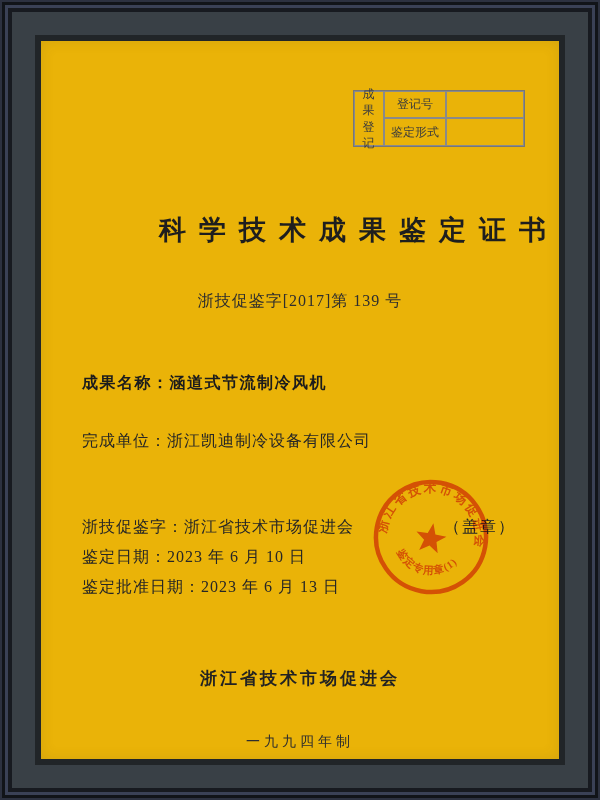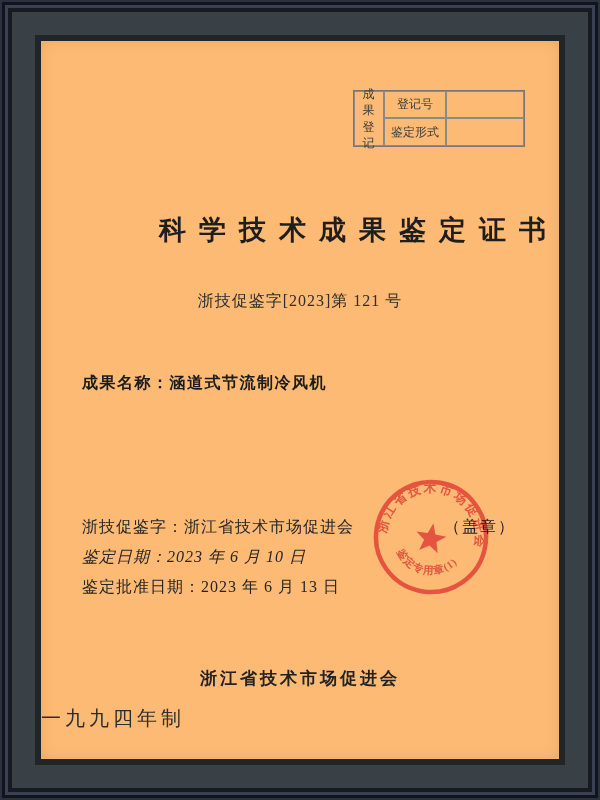--- a/index.html
+++ b/index.html
@@ -14,21 +14,21 @@
   .f1{position:absolute;inset:0;border:2px solid #2c3140;}
   .f2{position:absolute;inset:0;border:3px solid #111419;}
   .f3{position:absolute;inset:0;border:3px solid #3a4156;}
   .f4{position:absolute;inset:0;border:4px solid #171a20;}
   .f5{position:absolute;inset:0;border:23px solid #394046;
       box-shadow:inset 0 0 6px rgba(0,0,0,.45);}
   .f6{position:absolute;inset:0;border:6px solid #212528;}
   
   .page{
     position:absolute;inset:0;
-    background:#fdba74;
+    background:#eab308;
     box-shadow:inset 0 0 14px rgba(60,60,60,.12);
     color:#2b2b2b;
     padding-left:20px;
   }
   
   .reg-table{
     position:absolute;left:312px;top:49px;
     display:grid;
     grid-template-columns:30px 62px 78px;
     grid-template-rows:27px 28px;
@@ -56,30 +56,30 @@
   
   .field{
     position:absolute;left:41px;font-size:16px;color:#262626;
     white-space:nowrap;letter-spacing:1px;
   }
   .field.bold-line{
     font-family:"Liberation Sans","DejaVu Sans",sans-serif;
     font-weight:700;color:#1c1c1c;letter-spacing:1.5px;
   }
   .fy1{top:332px;} .fy2{top:390px;} .fy3{top:446px;}
-  .fy4{top:476px;} .fy5{top:506px;font-style:italic;} .fy6{top:536px;}
+  .fy4{top:476px;} .fy5{top:506px;} .fy6{top:536px;}
   .seal-note{position:absolute;left:362px;top:0;letter-spacing:2px;}
   
   .footer-org{
     position:absolute;left:0;top:626px;width:100%;text-align:center;
     font-size:17px;font-weight:bold;color:#222;letter-spacing:3px;
   }
   .footer-made{
-    position:absolute;left:0;top:664px;width:100%;text-align:left;
-    font-size:20px;color:#2e2e2e;letter-spacing:4px;
+    position:absolute;left:0;top:692px;width:100%;text-align:center;
+    font-size:14px;color:#2e2e2e;letter-spacing:4px;
   }
   
   .seal{
     position:absolute;left:330px;top:436px;width:120px;height:120px;
     mix-blend-mode:multiply;opacity:.88;
     transform:rotate(10deg);
   }
 </style>
 </head>
 <body>
@@ -95,24 +95,27 @@
 
     <div class="reg-table">
       <div class="cell rowhead">成果登记</div>
       <div class="cell">登记号</div>
       <div class="cell"></div>
       <div class="cell">鉴定形式</div>
       <div class="cell"></div>
     </div>
 
     <div class="title">科学技术成果鉴定证书</div>
-    <div class="doc-number">浙技促鉴字[2023]第 121 号</div>
+    <div class="doc-number">浙技促鉴字[2017]第 139 号</div>
 
     <div class="field bold-line fy1">
       <span>成果名称：</span><span>涵道式节流制冷风机</span>
+    </div>
+    <div class="field fy2">
+      <span>完成单位：</span><span>浙江凯迪制冷设备有限公司</span>
     </div>
     <div class="field fy4">
       <span>浙技促鉴字：</span><span>浙江省技术市场促进会</span>
       <span class="seal-note">（盖章）</span>
     </div>
     <div class="field fy5">
       <span>鉴定日期：</span><span>2023 年 6 月 10 日</span>
     </div>
     <div class="field fy6">
       <span>鉴定批准日期：</span><span>2023 年 6 月 13 日</span>

